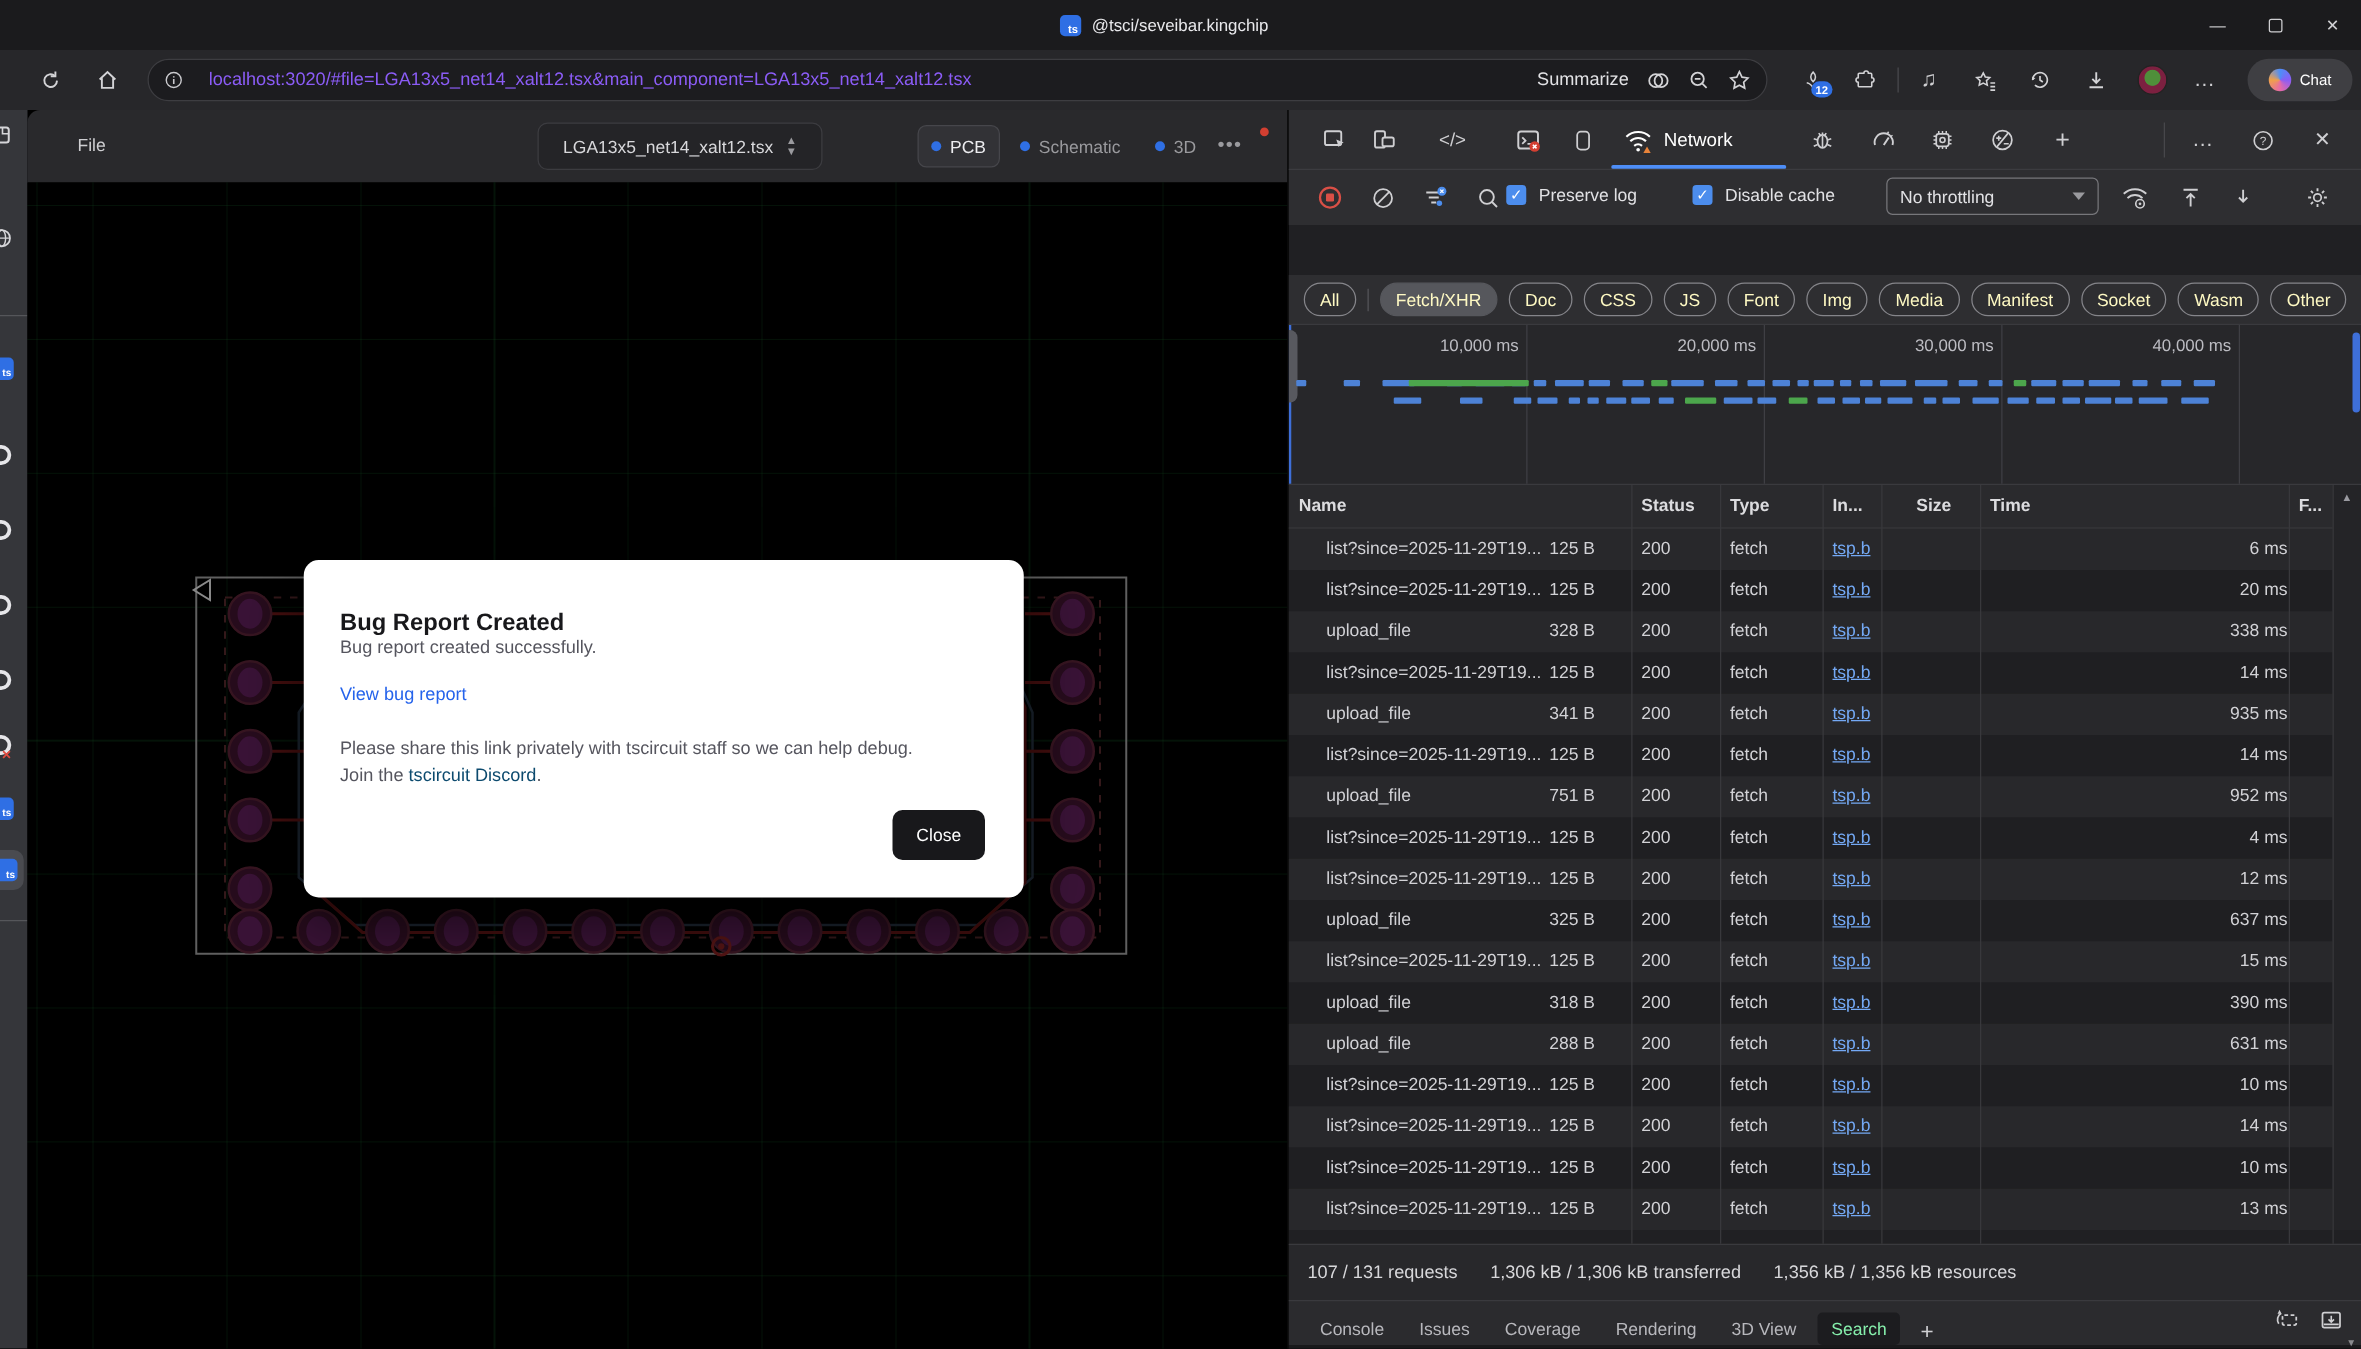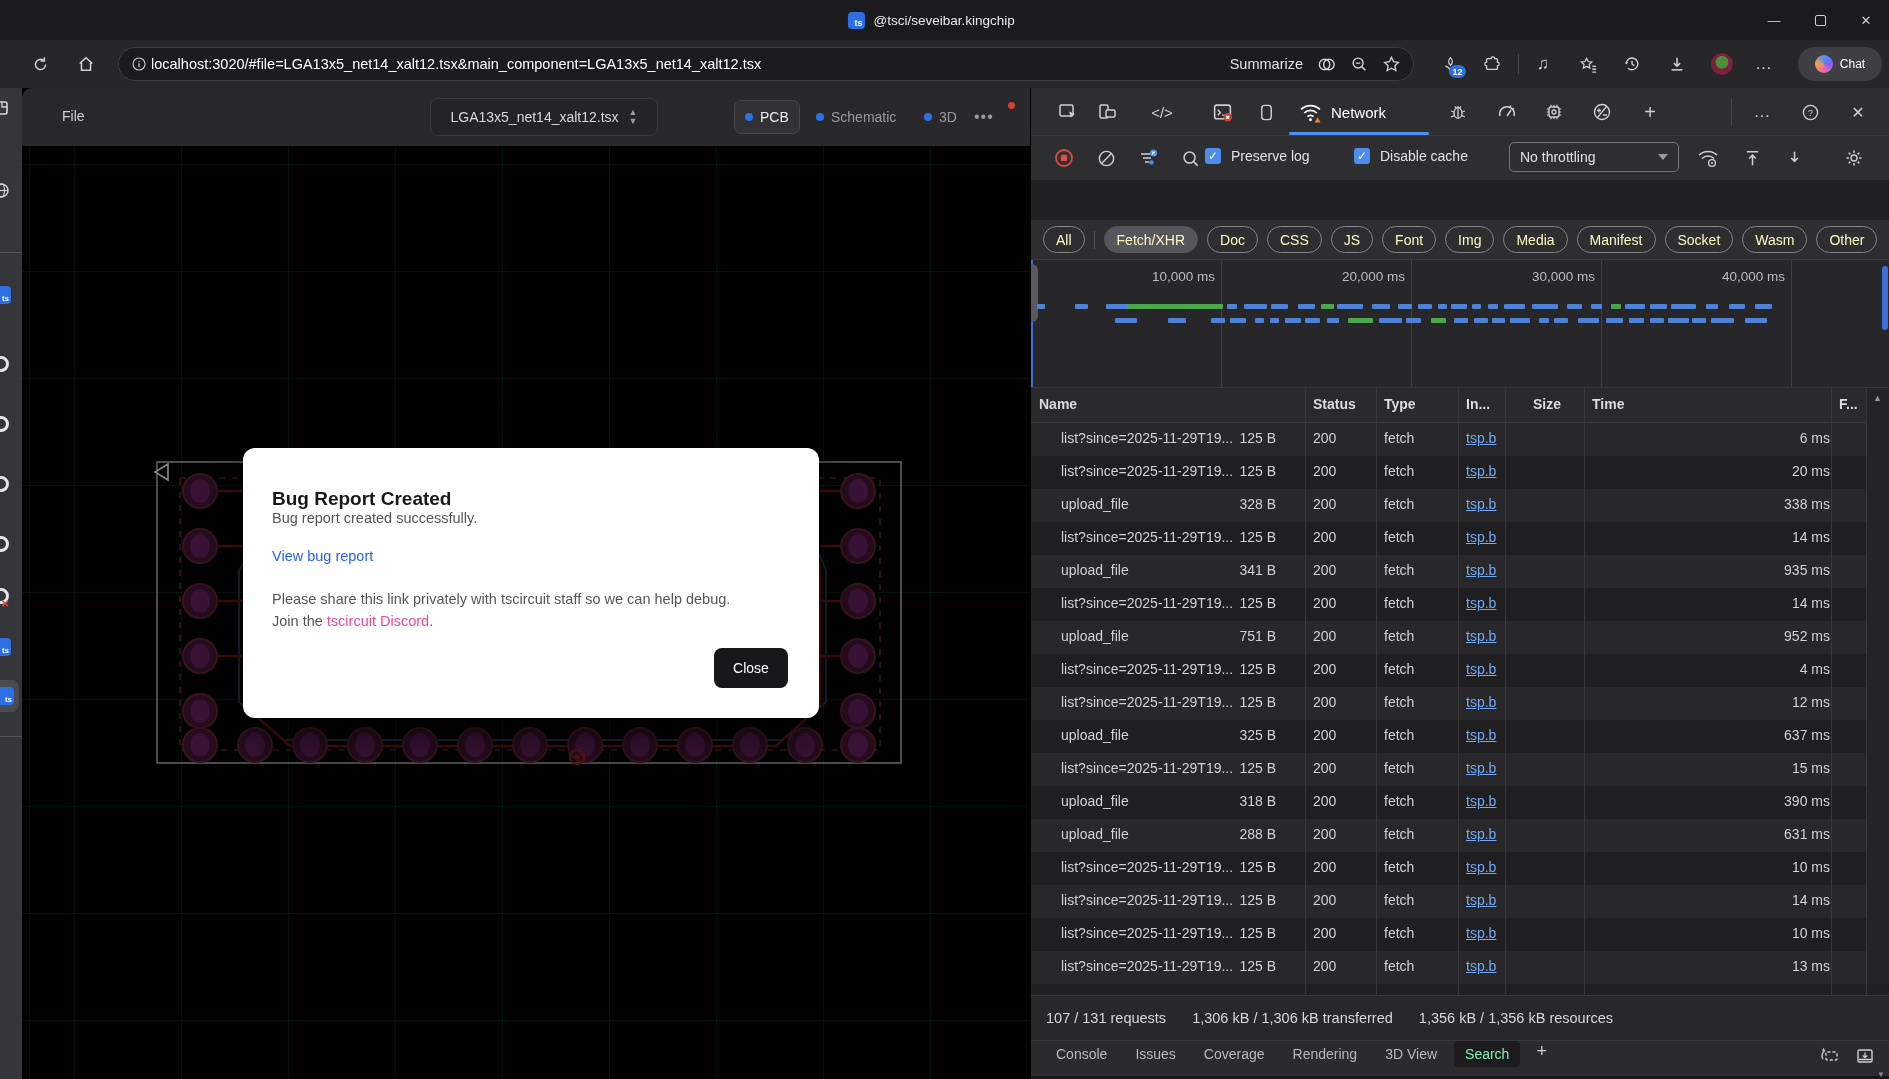--- a/index.html
+++ b/index.html
@@ -13,21 +13,21 @@
   .favicon-ts { width:17px; height:17px; border-radius:4px; background:#2f6fe4; color:#fff; font-size:9px; font-weight:bold; display:flex; align-items:flex-end; justify-content:flex-end; padding:0 2px 1px 0; }
   .tab-title { font-size:13.5px; color:#e9e9ec; }
   .win-controls { position:absolute; right:0; top:0; height:40px; display:flex; }
   .win-btn { width:46px; height:40px; display:flex; align-items:center; justify-content:center; color:#cfcfd2; font-size:13px; }
   .win-btn .maxbox { width:11px; height:11px; border:1.2px solid #cfcfd2; border-radius:2px; }
 
   
   .btoolbar { position:absolute; left:0; top:40px; width:100%; height:48px; background:#27272a; }
   .btool-ic { position:absolute; top:10px; width:28px; height:28px; display:flex; align-items:center; justify-content:center; color:#d3d3d6; }
   .addr-pill { position:absolute; left:118px; top:7px; width:1296px; height:34px; border-radius:17px; background:#1c1c1f; border:1px solid #3d3d41; display:flex; align-items:center; padding:0 12px; }
-  .addr-url { margin-left:4px; font-size:14.5px; color:#ffffff; white-space:nowrap; }
+  .addr-url { margin-left:20px; font-size:14.5px; color:#8b5cf6; white-space:nowrap; }
   .addr-right { margin-left:auto; display:flex; align-items:center; gap:14px; color:#d3d3d6; }
   .summarize { font-size:14.5px; color:#e2e2e5; }
   .badge12 { position:absolute; left:13px; top:15px; min-width:17px; height:13px; border-radius:7px; background:#2f6fe4; color:#fff; font-size:9px; font-weight:bold; display:flex; align-items:center; justify-content:center; padding:0 3px; }
   .tb-sep { position:absolute; width:1px; height:20px; background:#4a4a4e; top:14px; }
   .avatar { width:24px; height:24px; border-radius:50%; background:radial-gradient(circle at 50% 42%, #4f8f3a 0 36%, #7c2040 40% 100%); border:1px solid #222; }
   .chat-pill { position:absolute; left:1798px; top:7px; width:84px; height:34px; border-radius:17px; background:#3f3f43; display:flex; align-items:center; justify-content:center; gap:7px; color:#fff; font-size:12px; }
   .copilot { width:18px; height:18px; border-radius:50%; background:conic-gradient(#4e8ef7,#8a5cf6,#e86aa6,#f0a04a,#4e8ef7); }
 
   
   #workspace { position:absolute; left:0; top:88px; width:1889px; height:991px; display:flex; }
@@ -60,21 +60,21 @@
       repeating-linear-gradient(to bottom, rgba(26,110,48,.28) 0 1px, transparent 1px 107px);
     background-position:52px 18px; overflow:hidden; }
   .canvas-dim { position:absolute; inset:0; background:rgba(0,0,0,.38); }
 
   
   .modal { position:absolute; left:221px; top:302px; width:576px; height:270px; background:#fff; border-radius:12px; box-shadow:0 18px 50px rgba(0,0,0,.6); padding:40px 28px 0 29px; }
   .modal h1 { font-size:19px; font-weight:bold; color:#18181b; }
   .modal .body { font-size:14.5px; color:#55555e; }
   .modal .link { margin-top:22px; font-size:14.5px; color:#2563eb; }
   .modal .para { margin-top:24px; font-size:14.5px; color:#55555e; line-height:22px; width:500px; }
-  .modal .para a { color:#ec4899; text-decoration:none; }
+  .modal .para a { color:#0c4a6e; text-decoration:none; }
   .close-btn { position:absolute; right:31px; bottom:30px; width:74px; height:40px; background:#18181b; color:#fff; font-size:14px; border:none; border-radius:8px; display:flex; align-items:center; justify-content:center; }
 
   
   .devtools { position:relative; width:859px; height:100%; flex:none; background:#202023; border-left:1px solid #000; font-size:14px; }
   .dt-row1 { position:absolute; left:0; top:0; width:100%; height:48px; background:#2e2e31; border-bottom:1px solid #3c3c40; }
   .dt-row2 { position:absolute; left:0; top:48px; width:100%; height:44px; background:#2e2e31; }
   .dt-row3 { position:absolute; left:0; top:92px; width:100%; height:40px; background:#2e2e31; border-bottom:1px solid #3a3a3e; }
   .dt-pills { position:absolute; left:0; top:132px; width:100%; height:40px; background:#2e2e31; border-bottom:1px solid #3a3a3e; display:flex; align-items:center; gap:9px; padding-left:12px; }
   .dt-ic { position:absolute; width:30px; height:30px; top:9px; display:flex; align-items:center; justify-content:center; color:#cfcfd2; }
   .dt-row2 .dt-ic, .dt-row3 .dt-ic { top:7px; }
@@ -126,21 +126,21 @@
   .td.init { left:435px; color:#74a9f5; text-decoration:underline; }
   .td.size { right:590px; text-align:right; }
   .td.time { right:36px; text-align:right; }
   .scrolltrack { position:absolute; left:835px; top:300px; width:24px; height:607px; background:#242427; }
   .scroll-up { position:absolute; left:7px; top:5px; color:#9a9aa0; font-size:9px; }
 
   .tbl-filler { position:absolute; left:0; top:896px; width:100%; height:11px; background:#202023; }
 
   
   .statusbar { position:absolute; left:0; top:907px; width:100%; height:45px; background:#28282b; border-top:1px solid #3a3a3e; display:flex; align-items:center; gap:26px; padding-left:15px; font-size:14.5px; color:#d8d8db; }
-  .bottombar { position:absolute; left:0; top:952px; width:100%; height:36px; background:#2b2b2e; border-top:1px solid #3a3a3e; display:flex; align-items:flex-start; padding-left:14px; gap:6px; }
+  .bottombar { position:absolute; left:0; top:952px; width:100%; height:36px; background:#2b2b2e; border-top:1px solid #3a3a3e; display:flex; align-items:flex-end; padding-left:14px; gap:6px; }
   .btab { padding:5px 11px; font-size:14px; color:#b8b8bd; border-radius:4px; }
   .btab.active { background:#1c1c1f; color:#86efac; }
   .btab-plus { color:#cfcfd2; font-size:18px; padding:0 10px; }
   .bb-icons { position:absolute; right:14px; top:5px; display:flex; gap:16px; color:#cfcfd2; }
   .bottom-strip { position:absolute; left:0; top:988px; width:100%; height:3px; background:#19191b; }
   .bs-caret { position:absolute; right:4px; top:-6px; font-size:8px; color:#8a8a8e; }
 
   svg { display:block; }
 </style>
 </head>

